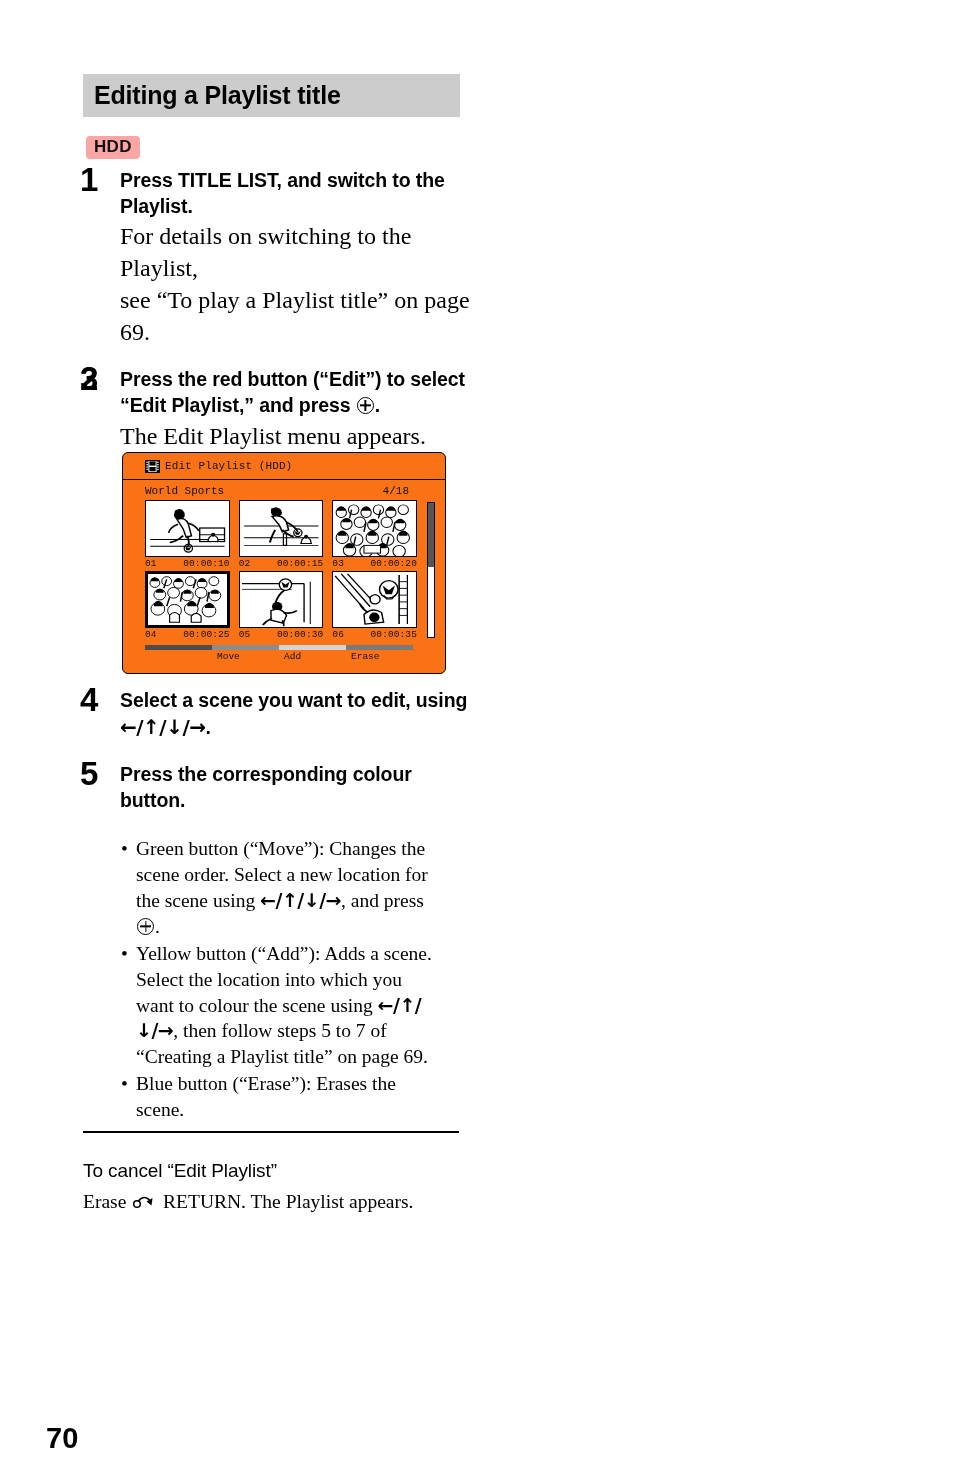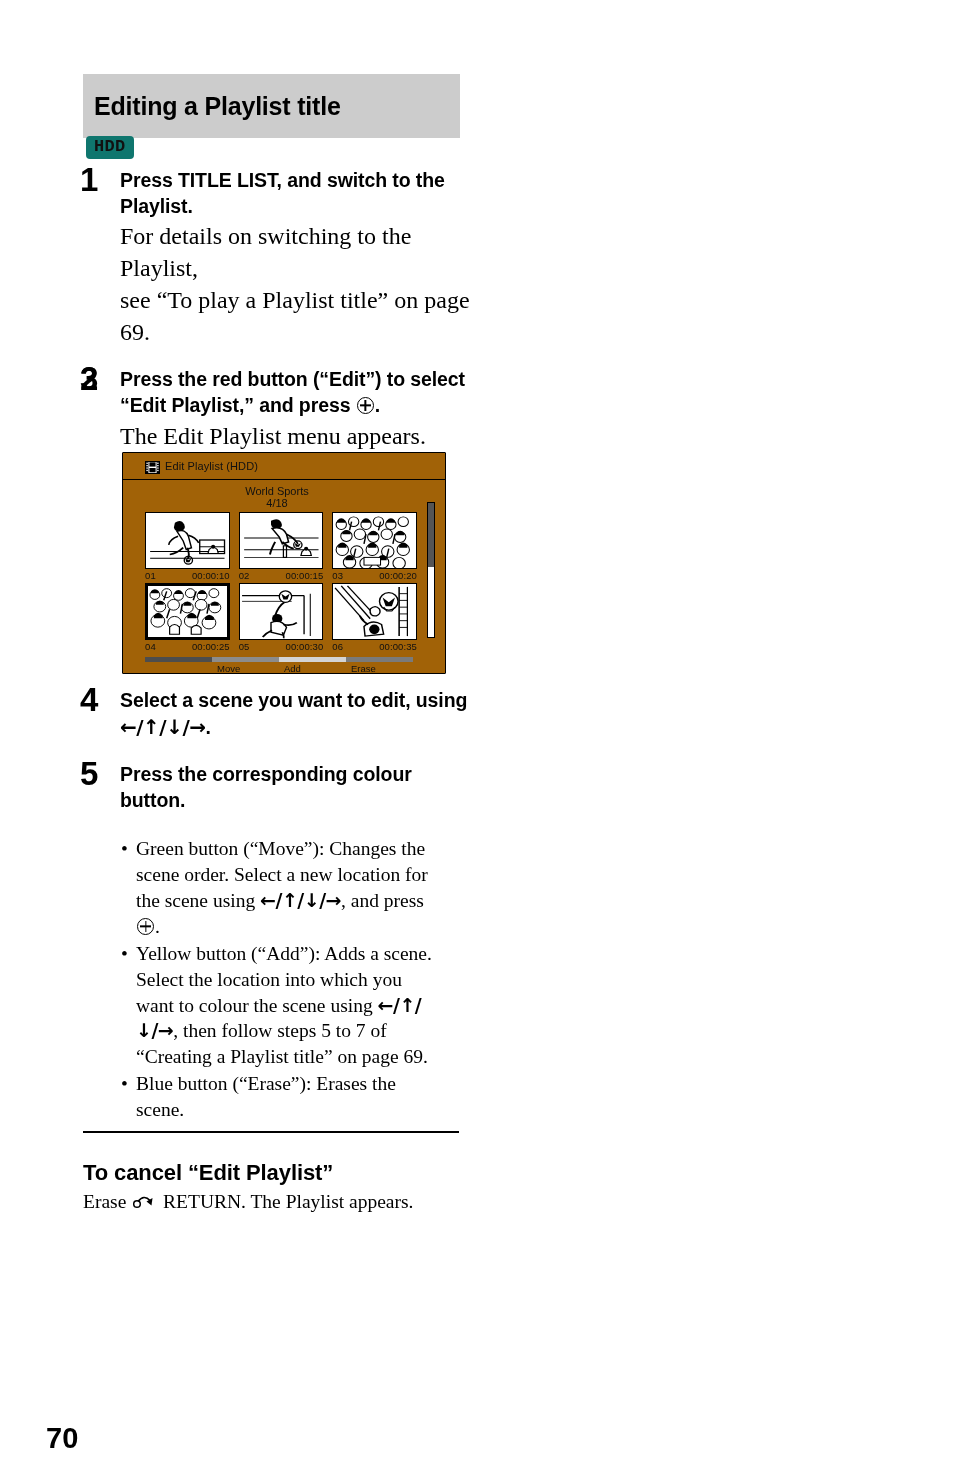--- a/index.html
+++ b/index.html
@@ -20,43 +20,43 @@
     position: absolute;
     inset: 0;
   }
 
   
   .title-band {
     position: absolute;
     left: 83px;
     top: 74px;
     width: 377px;
-    height: 64px;
+    height: 43px;
     background: #cccccc;
     display: flex;
     align-items: center;
   }
   .title-band-text {
     font-family: "Liberation Sans", "DejaVu Sans", sans-serif;
     font-weight: bold;
     font-size: 25px;
     letter-spacing: -0.2px;
     padding-left: 11px;
     color: #000;
   }
 
   
   .hdd-badge {
     position: absolute;
     left: 86px;
     top: 136px;
-    background: #0f766e;
+    background: #fca5a5;
     border-radius: 4px;
     padding: 2px 8px 3px 8px;
-    font-family: Liberation Mono, monospace;
+    font-family: Liberation Sans, sans-serif;
     font-weight: bold;
     font-size: 17px;
     letter-spacing: 0.3px;
     color: #111;
     line-height: 1.05;
   }
 
   
   .steps {
     position: absolute;
@@ -139,25 +139,25 @@
     position: absolute;
     left: 122px;
     top: 452px;
     width: 324px;
     height: 222px;
   }
   .screen {
     width: 100%;
     height: 100%;
     border: 1.6px solid #000;
-    border-radius: 1px;
+    border-radius: 6px;
     box-sizing: border-box;
-    background: #a16207;
+    background: #f97316;
     overflow: hidden;
-    font-family: Liberation Sans, sans-serif;
+    font-family: Liberation Mono, monospace;
   }
   .screen-titlebar {
     height: 26px;
     border-bottom: 1.4px solid #000;
     display: flex;
     align-items: center;
     padding-left: 22px;
     gap: 5px;
   }
   .screen-title-text {
@@ -171,26 +171,25 @@
     height: 13px;
     position: relative;
   }
   .screen-main {
     padding: 5px 12px 0 22px;
     position: relative;
   }
   .screen-row-head {
     display: flex;
     justify-content: space-between;
-    align-items: center;
+    align-items: flex-end;
     font-size: 11px;
     color: #111;
     padding-right: 24px;
     margin-bottom: 3px;
-    flex-direction: column;
   }
   .thumb-grid {
     display: grid;
     grid-template-columns: repeat(3, 1fr);
     column-gap: 9px;
     row-gap: 2px;
     width: 272px;
   }
   .thumb-cell { width: 100%; }
   .thumb-box {
@@ -272,22 +271,22 @@
     top: 1131px;
     width: 376px;
     height: 2.2px;
     background: #000;
   }
   .cancel-head {
     position: absolute;
     left: 83px;
     top: 1160px;
     font-family: "Liberation Sans", "DejaVu Sans", sans-serif;
-    font-weight: bold;
-    font-size: 22px;
+    font-weight: normal;
+    font-size: 19px;
     letter-spacing: -0.1px;
   }
   .cancel-body {
     position: absolute;
     left: 83px;
     top: 1189px;
     width: 400px;
     font-family: "Liberation Serif", "DejaVu Serif", serif;
     font-size: 19.5px;
     line-height: 1.33;

